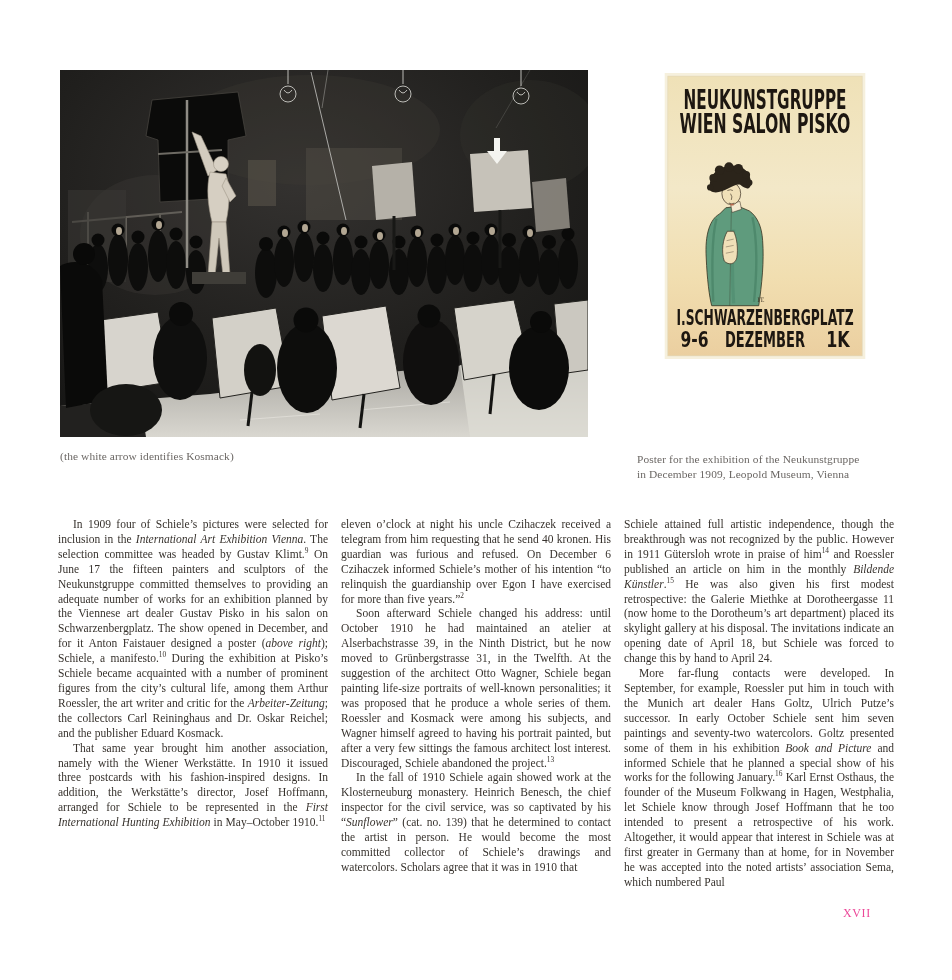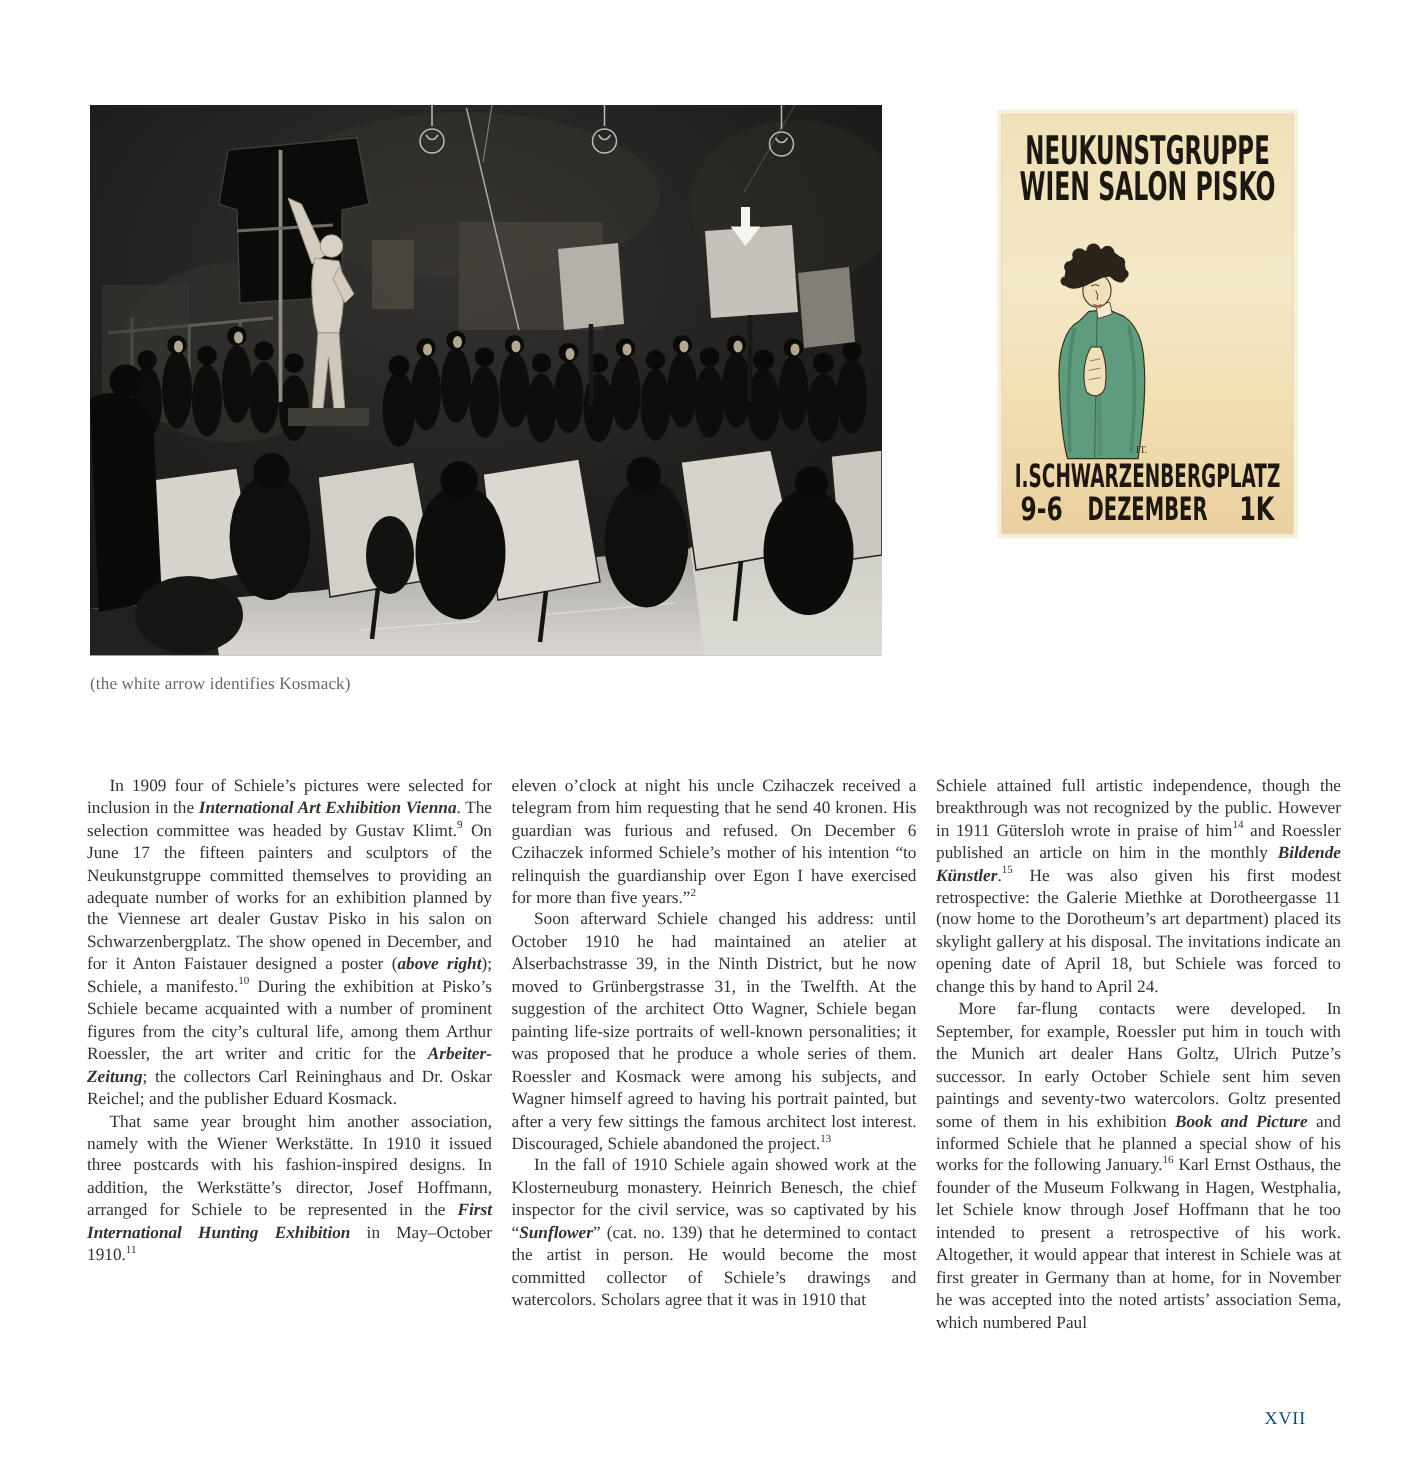--- a/index.html
+++ b/index.html
@@ -19,24 +19,24 @@
   #columns{
     position:absolute;left:58px;top:517px;width:836px;
     display:flex;gap:13px;align-items:flex-start;
   }
   .col{flex:1 1 0;min-width:0;}
   .para{
     margin:0;text-align:justify;font-size:11.5px;line-height:14.9px;
     color:#37322d;word-spacing:.2px;
   }
   .para.indent{text-indent:15px;}
-  .it{font-style:italic;font-weight:bold;}
+  .it{font-style:italic;}
   .para sup{font-size:64%;line-height:0;vertical-align:super;}
   #page-number{
-    position:absolute;left:843px;top:906px;font-size:12px;color:#0c4a6e;letter-spacing:.6px;margin-top:32px;
+    position:absolute;left:843px;top:906px;font-size:12px;color:#ec4899;letter-spacing:.6px;
   }
 </style>
 </head>
 <body>
 
 <div class="figure" id="photo-figure">
   <svg viewBox="0 0 528 367">
     <defs>
       <radialGradient id="wallG" cx="45%" cy="30%" r="90%">
         <stop offset="0%" stop-color="#343230"></stop>
@@ -272,20 +272,22 @@
       <text transform="translate(128,0) scale(1,1.3)" y="269" text-anchor="middle" textLength="102" lengthAdjust="spacingAndGlyphs" font-size="21" fill="#1d1711">DEZEMBER</text>
       <text transform="translate(236,0) scale(1,1.3)" y="269" text-anchor="end" textLength="30" lengthAdjust="spacingAndGlyphs" font-size="21" fill="#1d1711">1K</text>
     </g>
   </svg>
 </div>
 
 <div class="caption" id="photo-caption">
   <div>(the white arrow identifies Kosmack)</div>
 </div>
 <div class="caption" id="poster-caption">
+  <div>Poster for the exhibition of the Neukunstgruppe</div>
+  <div>in December 1909, Leopold Museum, Vienna</div>
 </div>
 
 <div id="columns">
   <div class="col">
       <p class="para indent"><span>In 1909 four of Schiele’s pictures were selected for inclusion in the </span><span class="it">International Art Exhibition Vienna</span><span>. The selection committee was headed by Gustav Klimt.</span><sup>9</sup><span> On June 17 the fifteen painters and sculptors of the Neukunstgruppe committed themselves to providing an adequate number of works for an exhibition planned by the Viennese art dealer Gustav Pisko in his salon on Schwarzenbergplatz. The show opened in December, and for it Anton Faistauer designed a poster (</span><span class="it">above right</span><span>); Schiele, a manifesto.</span><sup>10</sup><span> During the exhibition at Pisko’s Schiele became acquainted with a number of prominent figures from the city’s cultural life, among them Arthur Roessler, the art writer and critic for the </span><span class="it">Arbeiter-Zeitung</span><span>; the collectors Carl Reininghaus and Dr. Oskar Reichel; and the publisher Eduard Kosmack.</span></p>
       <p class="para indent"><span>That same year brought him another association, namely with the Wiener Werkstätte. In 1910 it issued three postcards with his fashion-inspired designs. In addition, the Werkstätte’s director, Josef Hoffmann, arranged for Schiele to be represented in the </span><span class="it">First International Hunting Exhibition</span><span> in May–October 1910.</span><sup>11</sup></p>
     </div>
   <div class="col">
       <p class="para"><span>eleven o’clock at night his uncle Czihaczek received a telegram from him requesting that he send 40 kronen. His guardian was furious and refused. On December 6 Czihaczek informed Schiele’s mother of his intention “to relinquish the guardianship over Egon I have exercised for more than five years.”</span><sup>2</sup></p>
       <p class="para indent"><span>Soon afterward Schiele changed his address: until October 1910 he had maintained an atelier at Alserbachstrasse 39, in the Ninth District, but he now moved to Grünbergstrasse 31, in the Twelfth. At the suggestion of the architect Otto Wagner, Schiele began painting life-size portraits of well-known personalities; it was proposed that he produce a whole series of them. Roessler and Kosmack were among his subjects, and Wagner himself agreed to having his portrait painted, but after a very few sittings the famous architect lost interest. Discouraged, Schiele abandoned the project.</span><sup>13</sup></p>

